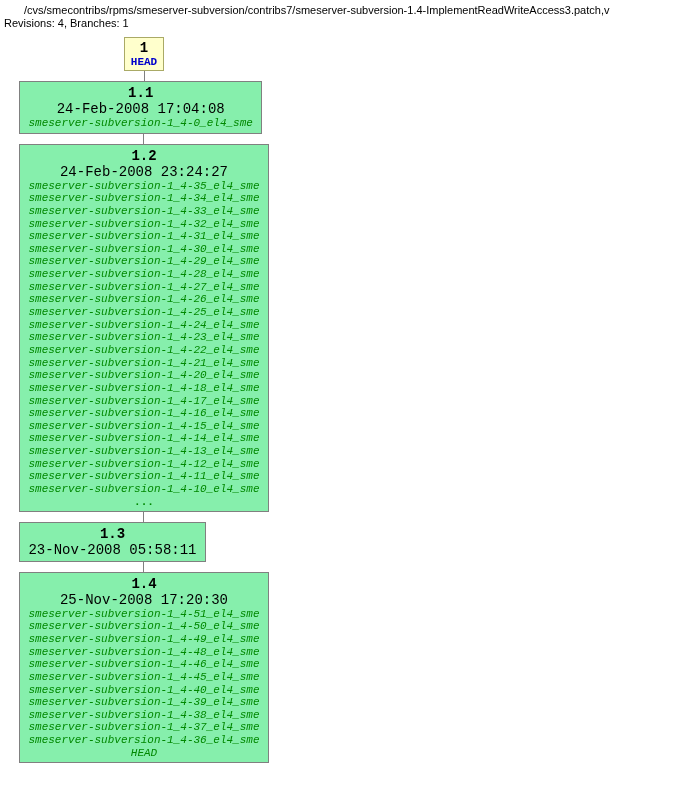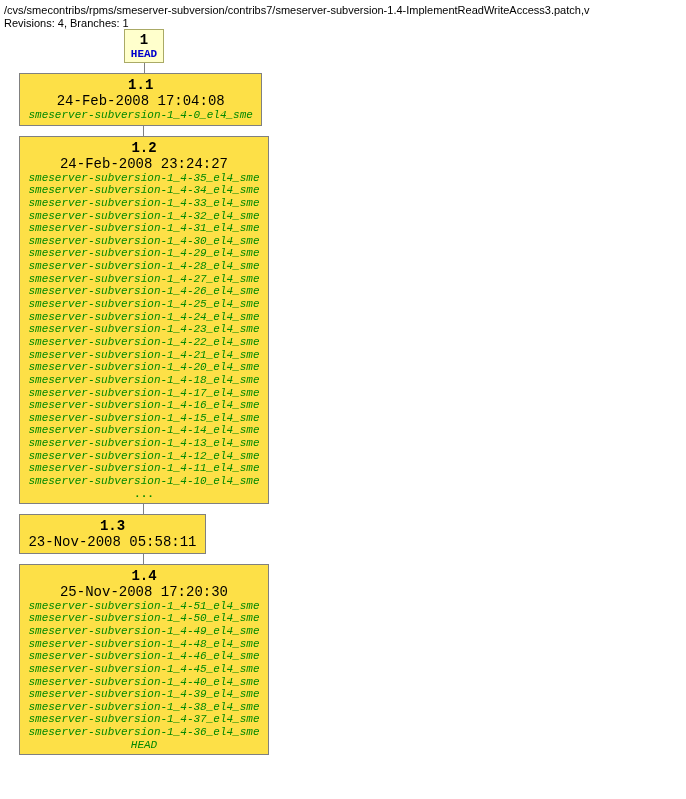--- a/index.html
+++ b/index.html
@@ -7,32 +7,33 @@
       padding: 4px;
       font-family: Arial, Helvetica, sans-serif;
       font-size: 11px;
       background: #fff;
       color: #000;
     }
     .path-line {
       color: #000;
       font-size: 11px;
       margin-bottom: 1px;
+      margin-left: 20px;
     }
     .info-line {
       color: #000;
       font-size: 11px;
-      margin-bottom: 0;
+      margin-bottom: 8px;
     }
     .graph {
       position: relative;
     }
     .node-box {
       border: 1px solid #808080;
-      background: #fde047;
+      background: #86efac;
       display: inline-block;
       text-align: center;
       padding: 3px 8px;
       font-family: "Courier New", monospace;
       font-size: 11px;
     }
     .node-main {
       background: #ffffcc;
       border: 1px solid #aaaa66;
       padding: 2px 6px;

